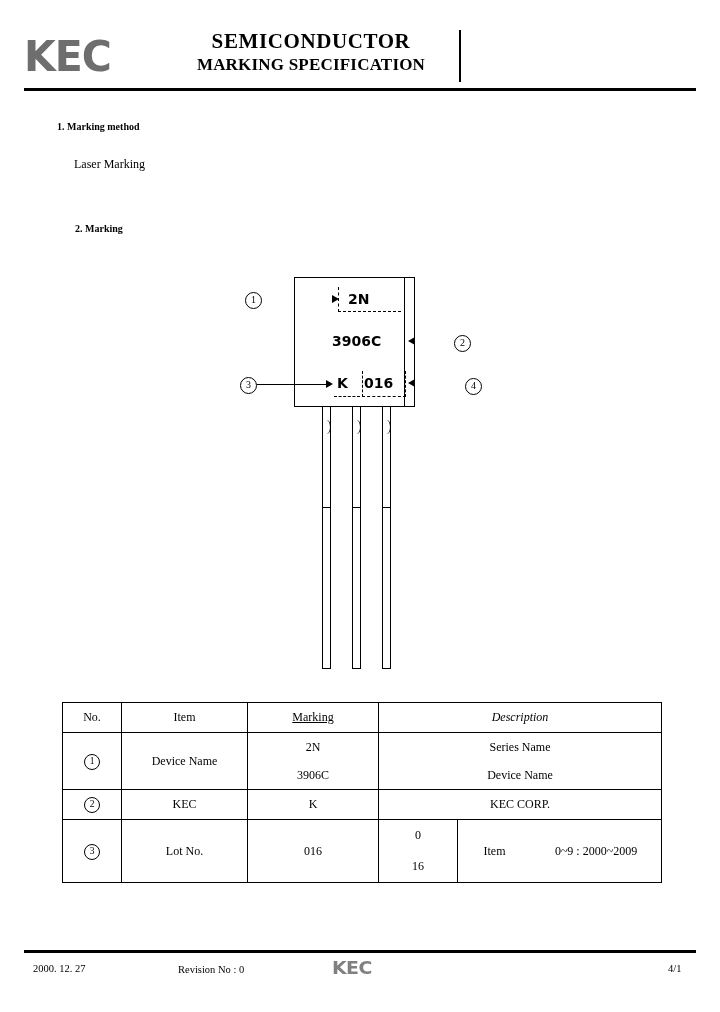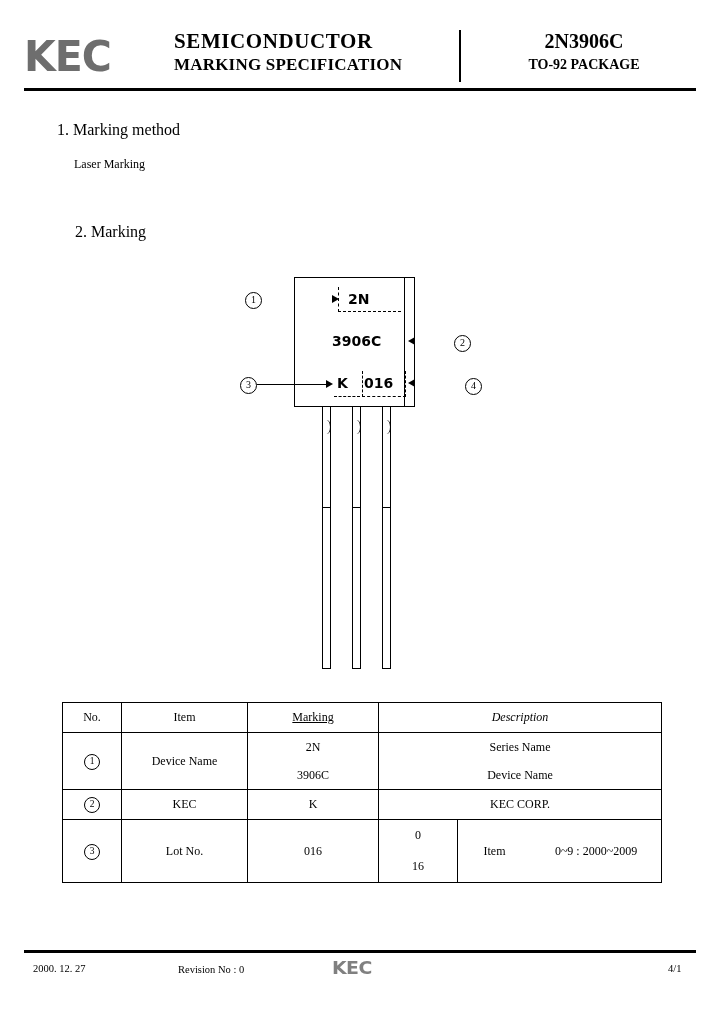--- a/index.html
+++ b/index.html
@@ -39,21 +39,21 @@
     line-height: 44px;
     font-stretch: condensed;
     transform: scaleX(1.06);
     transform-origin: left center;
   }
   .header-center {
     position: absolute;
     left: 150px;
     top: 0px;
     width: 274px;
-    text-align: left;
+    text-align: center;
     font-family: Liberation Serif, serif;
   }
   .header-center .line1 {
     font-size: 21px;
     font-weight: bold;
     letter-spacing: 0.6px;
     line-height: 26px;
     white-space: nowrap;
   }
   .header-center .line2 {
@@ -93,22 +93,22 @@
     left: 24px;
     top: 88px;
     width: 672px;
     height: 3px;
     background: #000000;
   }
 
   
   .sec-title {
     position: absolute;
-    font-size: 16px;
-    font-weight: normal;
+    font-size: 10px;
+    font-weight: bold;
     white-space: nowrap;
   }
   .sec-body {
     position: absolute;
     font-size: 12px;
     white-space: nowrap;
   }
   #sec1-title { left: 57px; top: 121px; }
   #sec1-body  { left: 74px; top: 157px; }
   #sec2-title { left: 75px; top: 223px; }
@@ -333,24 +333,20 @@
   <div class="header">
     <div class="kec-logo">KEC</div>
 
     <div class="header-center">
       <div class="line1">SEMICONDUCTOR</div>
       <div class="line2">MARKING SPECIFICATION</div>
     </div>
 
     <div class="header-divider"></div>
 
-    <div class="header-right">
-      <div class="line1">2N3906C</div>
-      <div class="line2">TO-92 PACKAGE</div>
-    </div>
   </div>
   <div class="header-rule"></div>
 
   <div class="sec-title" id="sec1-title">1. Marking method</div>
   <div class="sec-body" id="sec1-body">Laser Marking</div>
   <div class="sec-title" id="sec2-title">2. Marking</div>
 
   <div class="drawing">
 
     <div class="pkg-body"></div>

